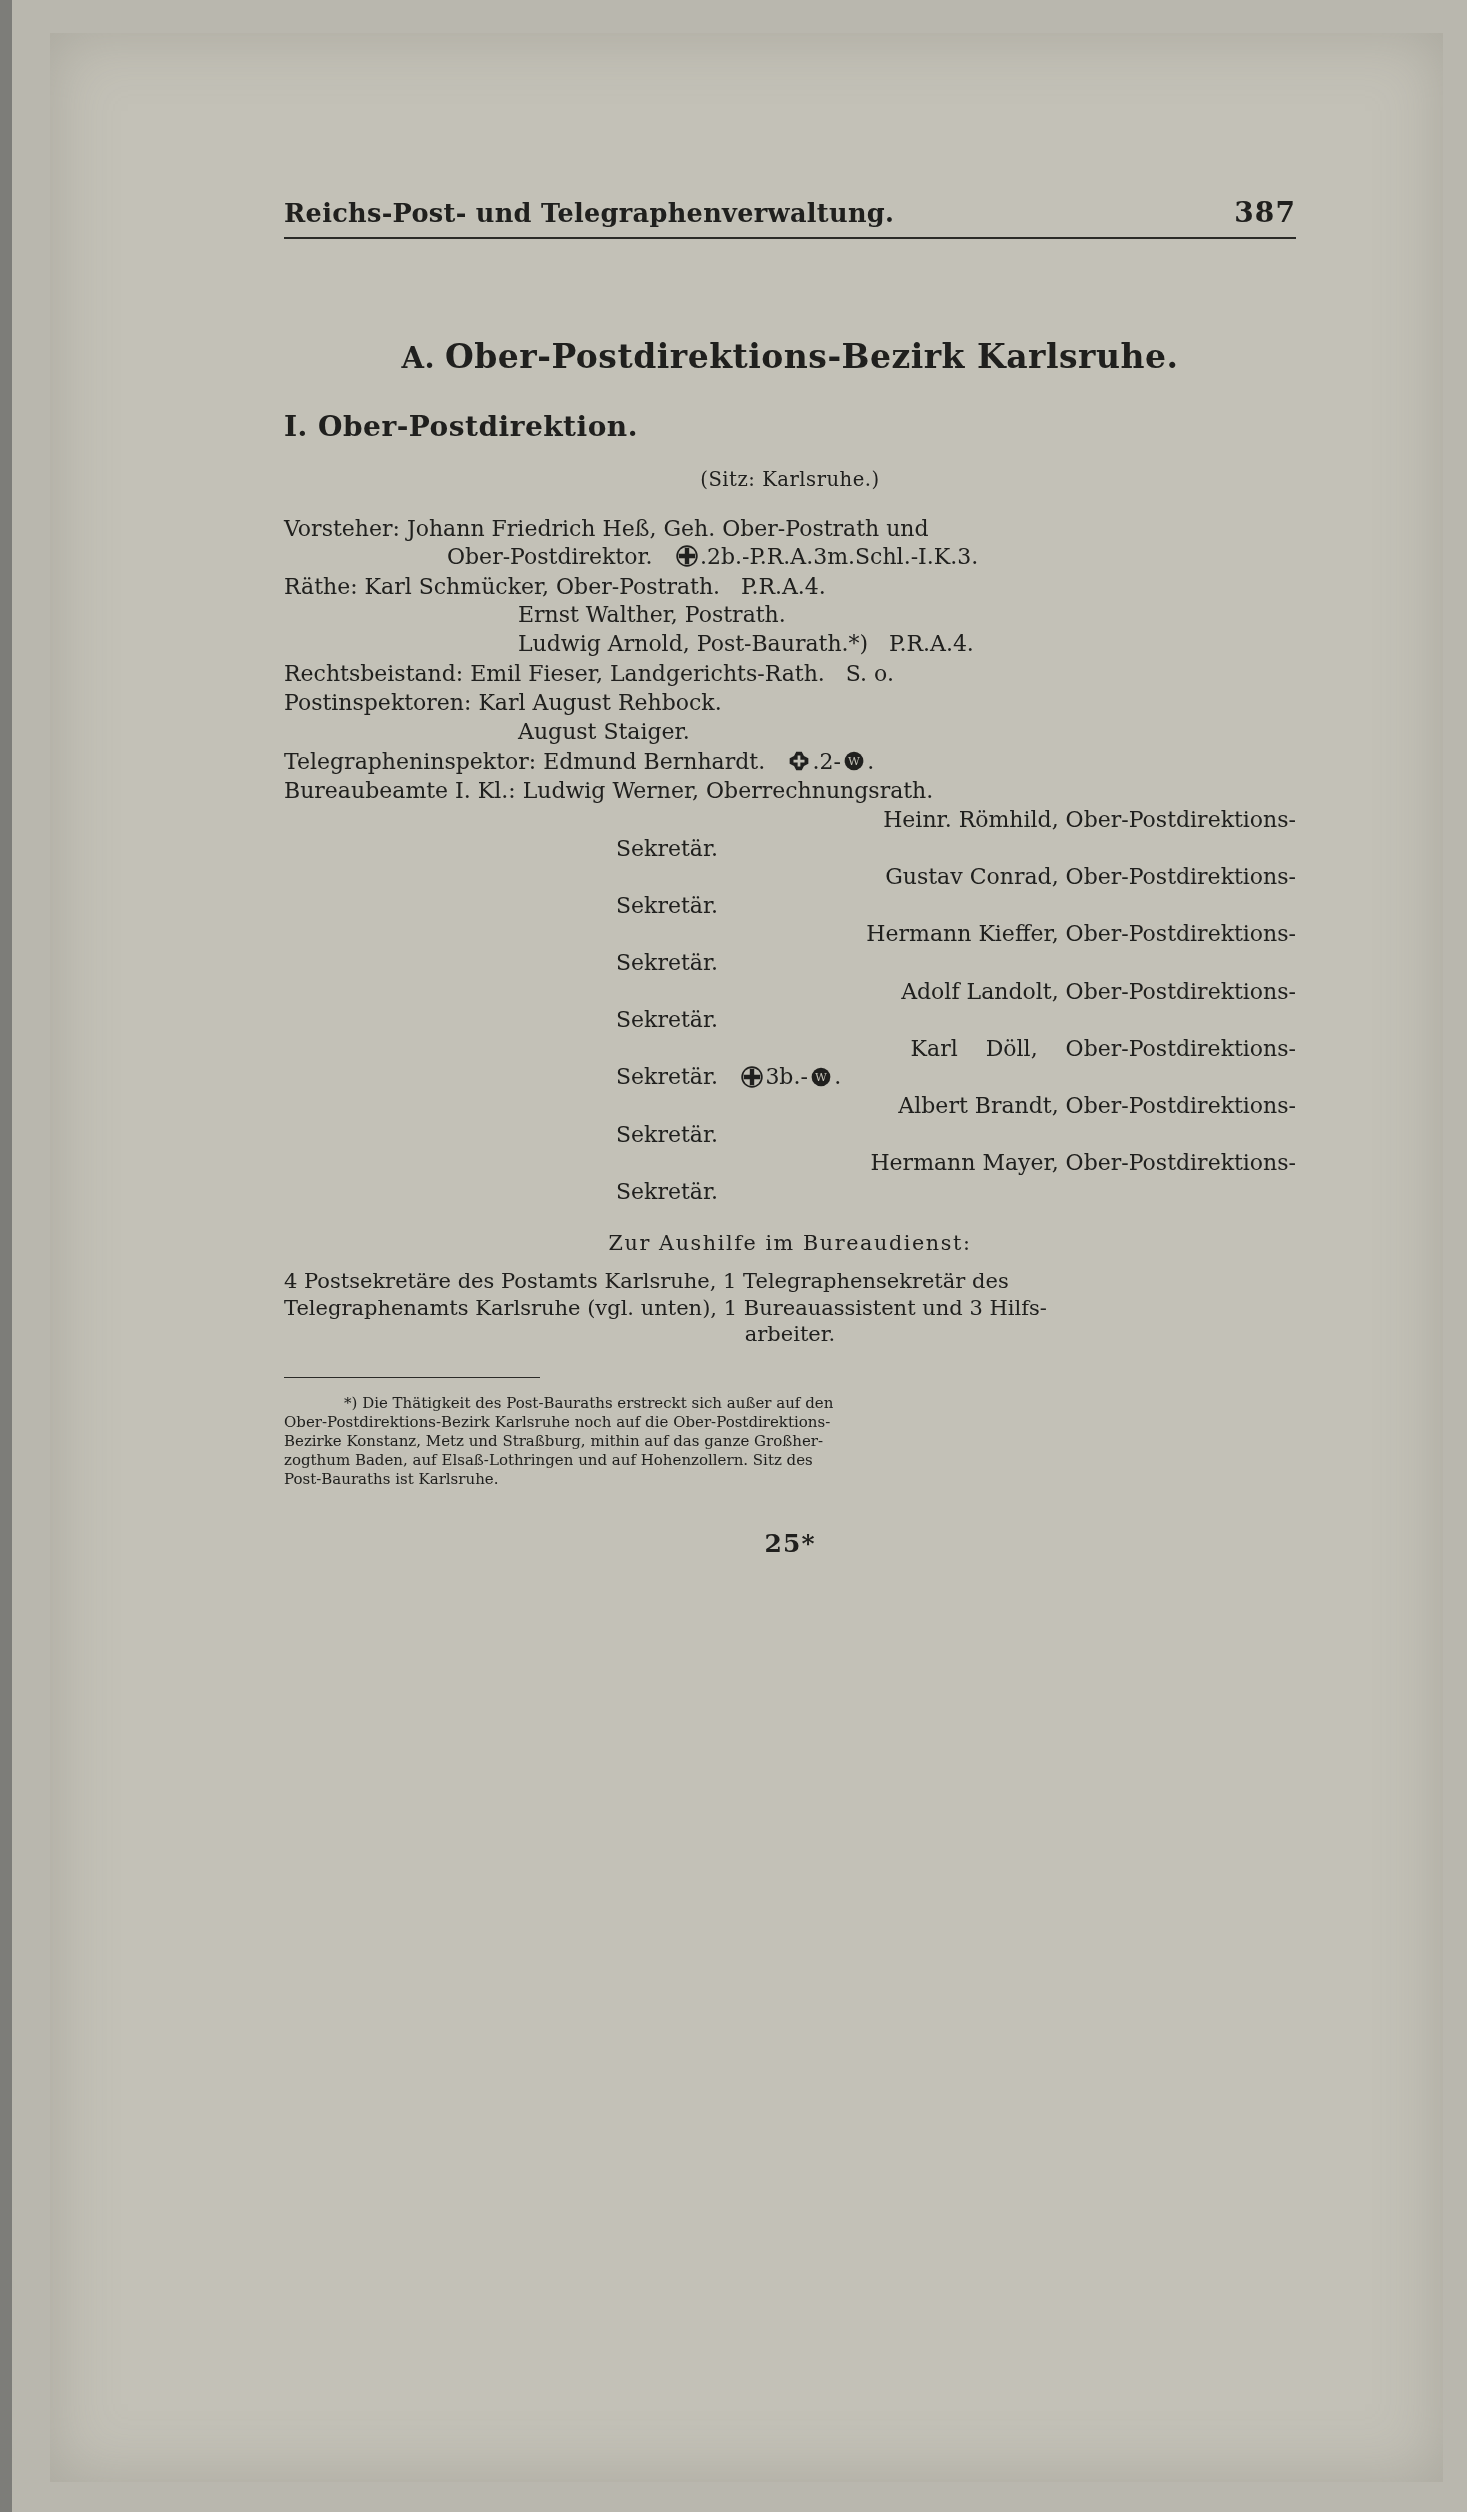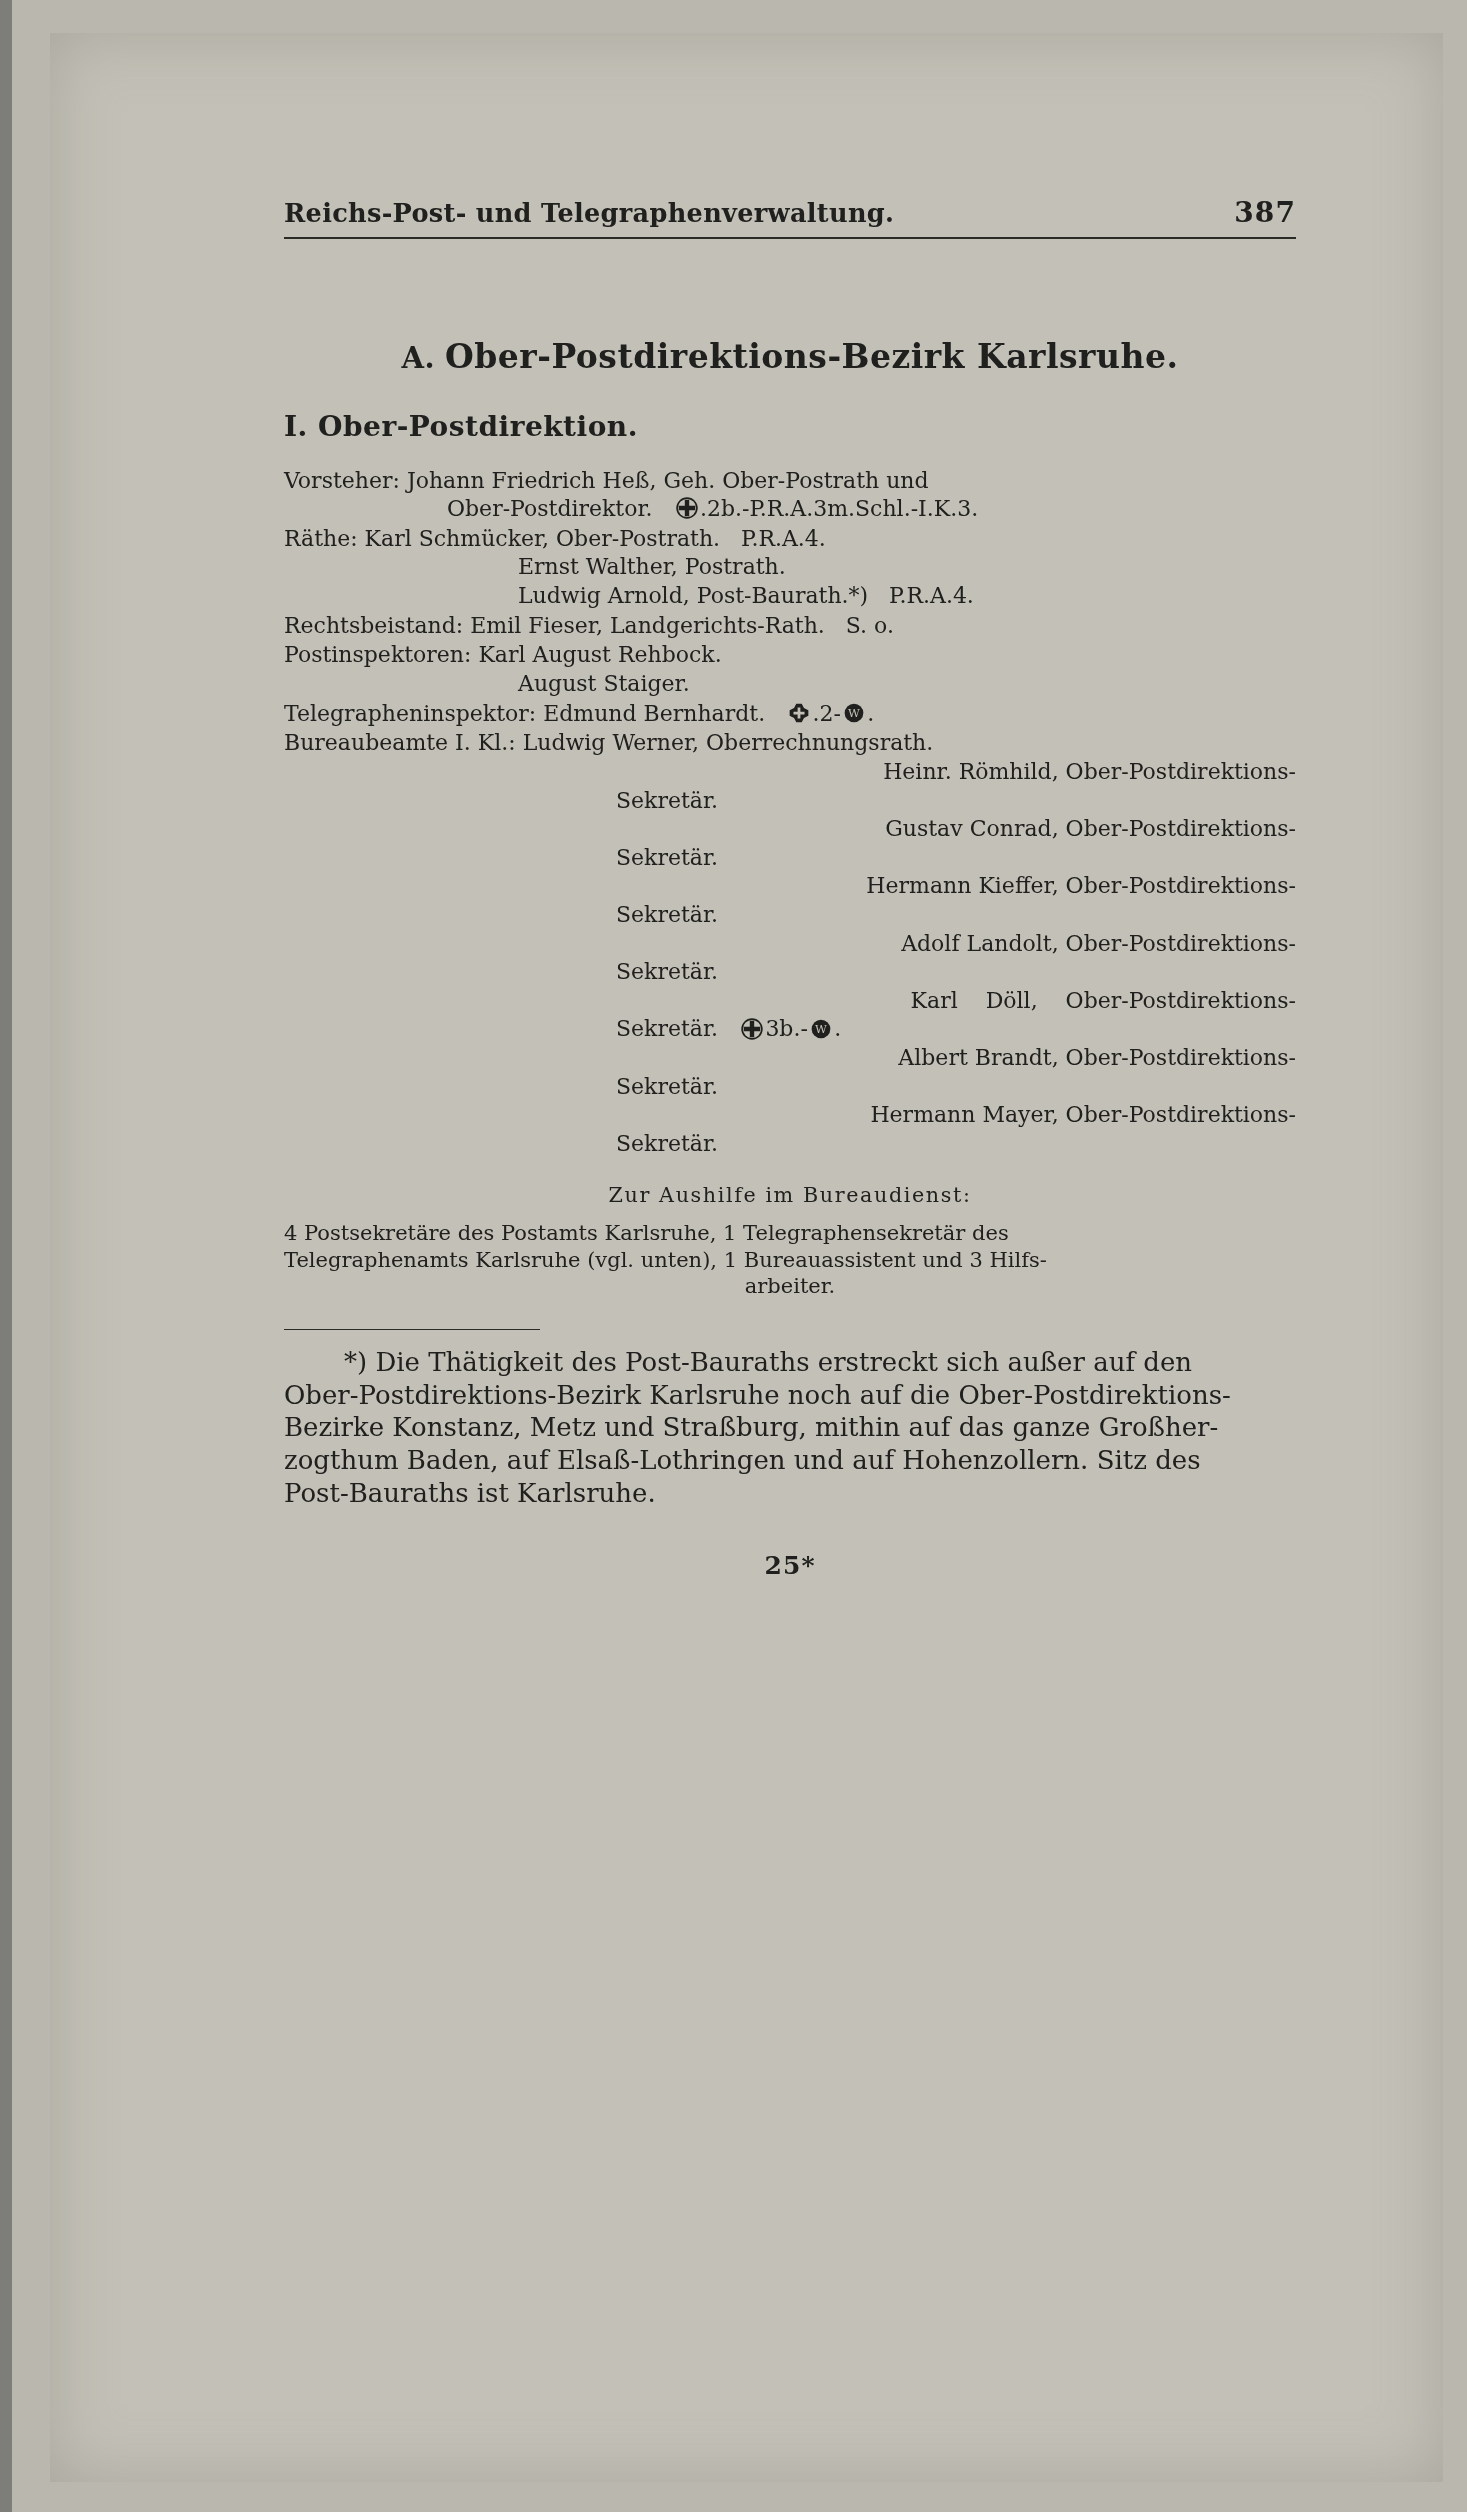--- a/index.html
+++ b/index.html
@@ -129,21 +129,21 @@
   .aux .centerline { text-align: center; }
 
   .footrule {
     border: 0;
     border-top: 1.6px solid #2a2a27;
     width: 256px;
     margin: 29px 0 0 0;
   }
   .footnote {
     margin-top: 16.3px;
-    font-size: 26px;
+    font-size: 15px;
     line-height: 1.26;
     text-align: justify;
   }
   .footnote .first { padding-left: 60px; }
 
   .signature {
     text-align: center;
     font-size: 25px;
     font-weight: 700;
     margin-top: 41px;
@@ -160,20 +160,21 @@
       <div class="runhead">
         <span class="title">Reichs-Post- und Telegraphenverwaltung.</span>
         <span class="pageno">387</span>
       </div>
       <hr class="rule">
 
       <div class="h-a">
         <span class="letter">A.</span><span>Ober-Postdirektions-Bezirk Karlsruhe.</span>
       </div>
       <div class="h-b">I. Ober-Postdirektion.</div>
+      <div class="seat">(Sitz: Karlsruhe.)</div>
 
       <div class="entries" id="entry-list">
           <div class="entry">
             <div class="ln ">Vorsteher: Johann Friedrich Heß, Geh. Ober-Postrath und</div>
             <div class="ln ind1">Ober-Postdirektor.   <span class="order"><svg width="22" height="22" viewBox="0 0 40 40">
                   <circle cx="20" cy="20" r="18" fill="none" stroke="#20201e" stroke-width="3"></circle>
                   <path d="M16 5 L24 5 L24 16 L35 16 L35 24 L24 24 L24 35 L16 35 L16 24 L5 24 L5 16 L16 16 Z" fill="#20201e"></path>
                 </svg></span>.2b.-P.R.A.3m.Schl.-I.K.3.</div>
           </div>
           <div class="entry">

